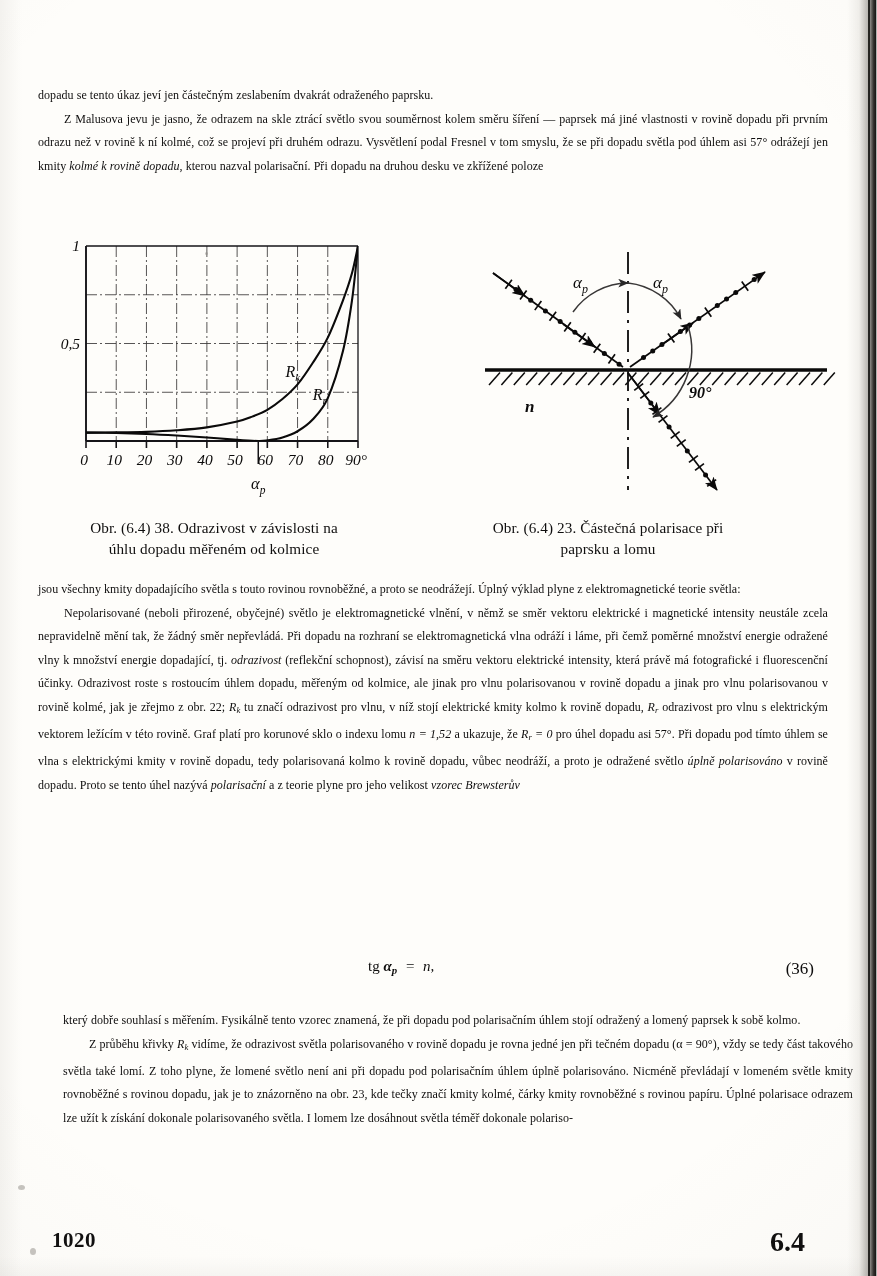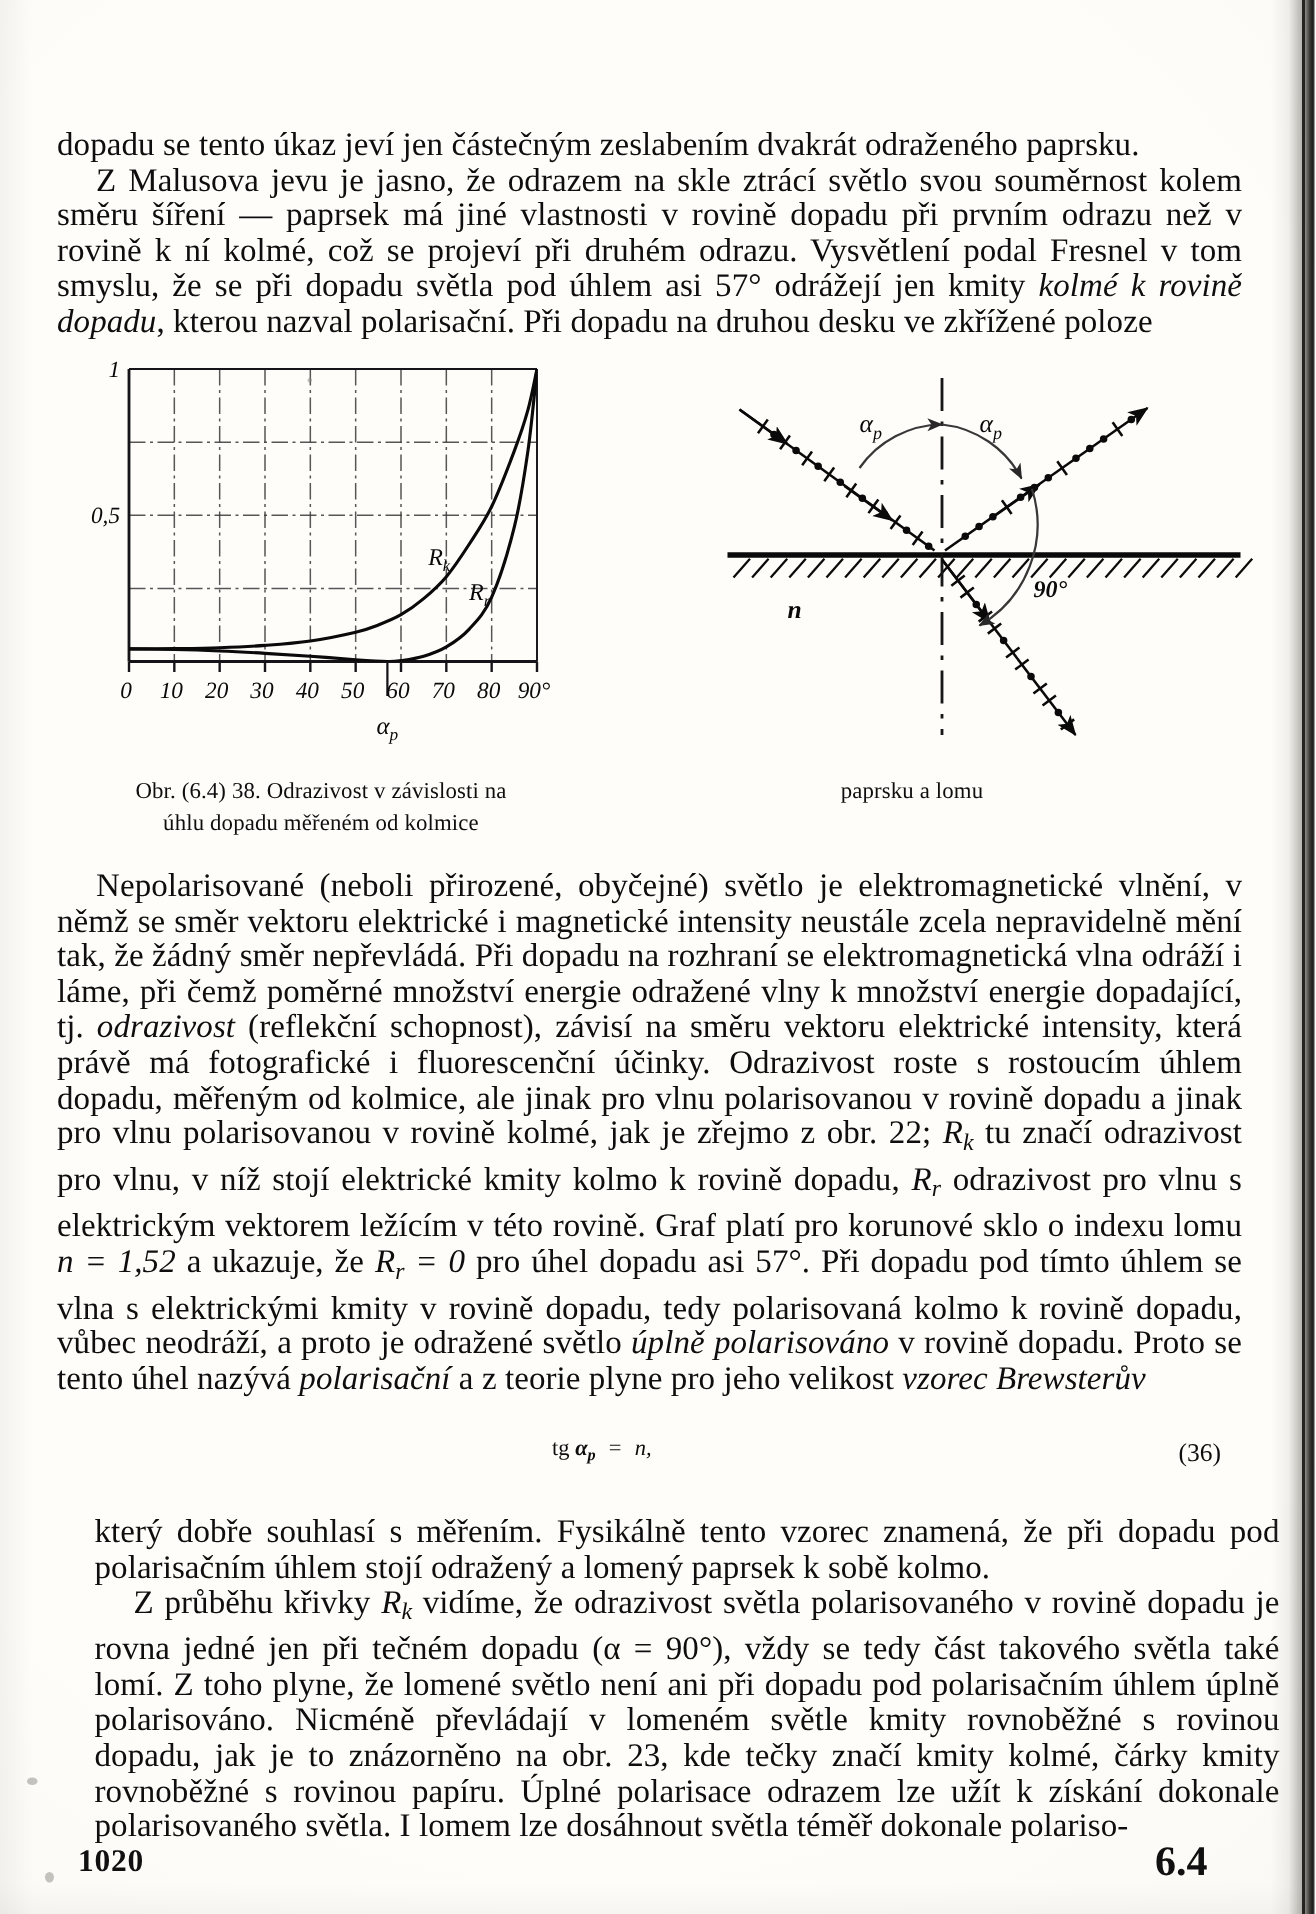--- a/index.html
+++ b/index.html
@@ -51,21 +51,21 @@
     right: 7px;
     width: 2px;
     height: 100%;
     background: #1d1c1a;
     opacity: .93;
     pointer-events: none;
   }
 
   p.body {
     margin: 0;
-    font-size: 22px;
+    font-size: 12px;
     line-height: 23.6px;
     text-align: justify;
     text-justify: inter-word;
     color: #111010;
     letter-spacing: 0.05px;
   }
   p.indent { text-indent: 26px; }
 
   .blk-top { position: absolute; left: 38px; top: 84px; width: 790px; }
   .blk-mid { position: absolute; left: 38px; top: 578px; width: 790px; }
@@ -358,25 +358,27 @@
         <text id="d-right-angle" x="234" y="158" font-family="Liberation Serif, serif" font-style="italic" font-weight="bold" font-size="16" fill="#0d0c0c">90°</text>
         <text id="d-n" x="70" y="172" font-family="Liberation Serif, serif" font-style="italic" font-weight="bold" font-size="17" fill="#0d0c0c">n</text>
       </svg>
     </div>
 
     <div class="fig-caption" id="caption-22">
       <div>Obr. (6.4) 38. Odrazivost v závislosti na</div>
       <div>úhlu dopadu měřeném od kolmice</div>
     </div>
     <div class="fig-caption" id="caption-23">
+      <div>Obr. (6.4) 23. Částečná polarisace při</div>
       <div>paprsku a lomu</div>
     </div>
   </div>
 
   <div class="blk-mid">
+    <p class="body"><span>jsou všechny kmity dopadajícího světla s touto rovinou rovnoběžné, a proto se neodrážejí. Úplný výklad plyne z elektromagnetické teorie světla:</span></p>
     <p class="body indent"><span>Nepolarisované (neboli přirozené, obyčejné) světlo je elektromagnetické vlnění, v němž se směr vektoru elektrické i magnetické intensity neustále zcela nepravidelně mění tak, že žádný směr nepřevládá. Při dopadu na rozhraní se elektromagnetická vlna odráží i láme, při čemž poměrné množství energie odražené vlny k množství energie dopadající, tj. </span><em class="it">odrazivost</em><span> (reflekční schopnost), závisí na směru vektoru elektrické intensity, která právě má fotografické i fluorescenční účinky. Odrazivost roste s rostoucím úhlem dopadu, měřeným od kolmice, ale jinak pro vlnu polarisovanou v rovině dopadu a jinak pro vlnu polarisovanou v rovině kolmé, jak je zřejmo z obr. 22; </span><span class="var"><em>R<span class="sub">k</span></em></span><span> tu značí odrazivost pro vlnu, v níž stojí elektrické kmity kolmo k rovině dopadu, </span><span class="var"><em>R<span class="sub">r</span></em></span><span> odrazivost pro vlnu s elektrickým vektorem ležícím v této rovině. Graf platí pro korunové sklo o indexu lomu </span><span class="var"><em>n</em> = 1,52</span><span> a ukazuje, že </span><span class="var"><em>R<span class="sub">r</span></em> = 0</span><span> pro úhel dopadu asi 57°. Při dopadu pod tímto úhlem se vlna s elektrickými kmity v rovině dopadu, tedy polarisovaná kolmo k rovině dopadu, vůbec neodráží, a proto je odražené světlo </span><em class="it">úplně polarisováno</em><span> v rovině dopadu. Proto se tento úhel nazývá </span><em class="it">polarisační</em><span> a z teorie plyne pro jeho velikost </span><em class="it">vzorec Brewsterův</em></p>
   </div>
 
   <div class="equation-row">
     <div class="equation-body">
       <span style="font-style:normal">tg&nbsp;<em style="font-weight:bold">α<span class="sub">p</span></em></span>
       <span style="margin:0 5px">=</span>
       <em>n,</em>
     </div>
     <div class="equation-number">(36)</div>

